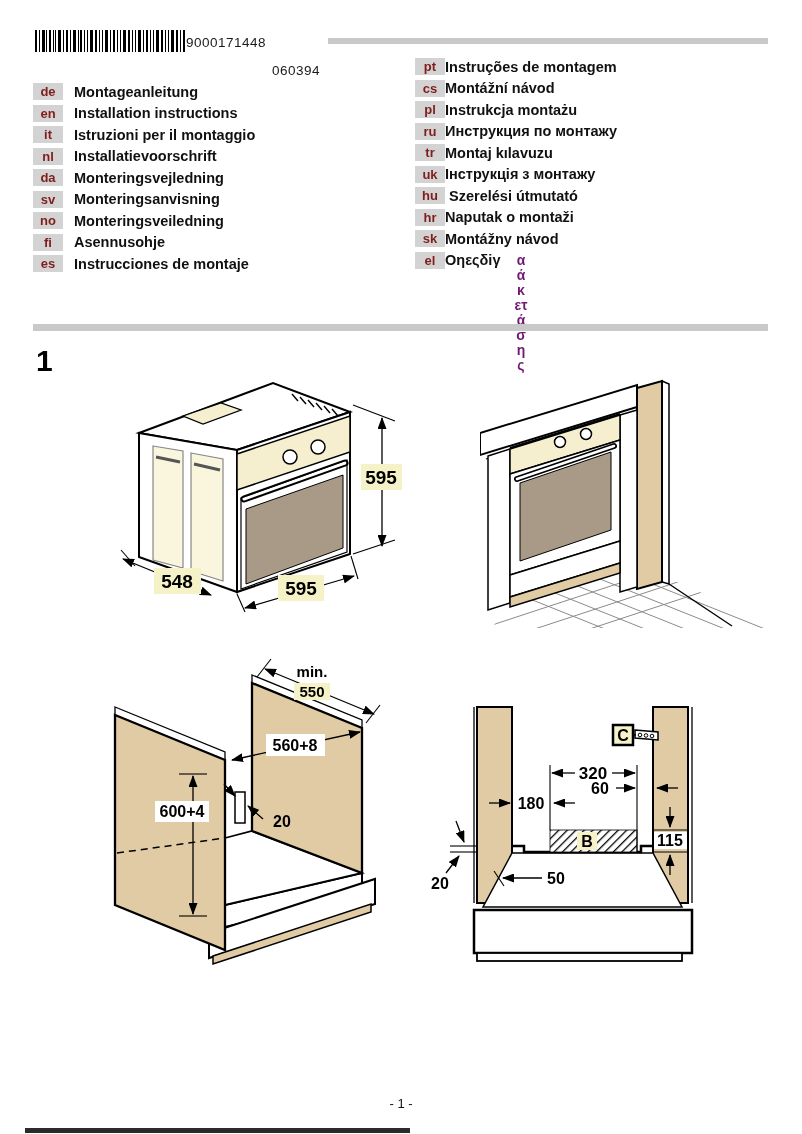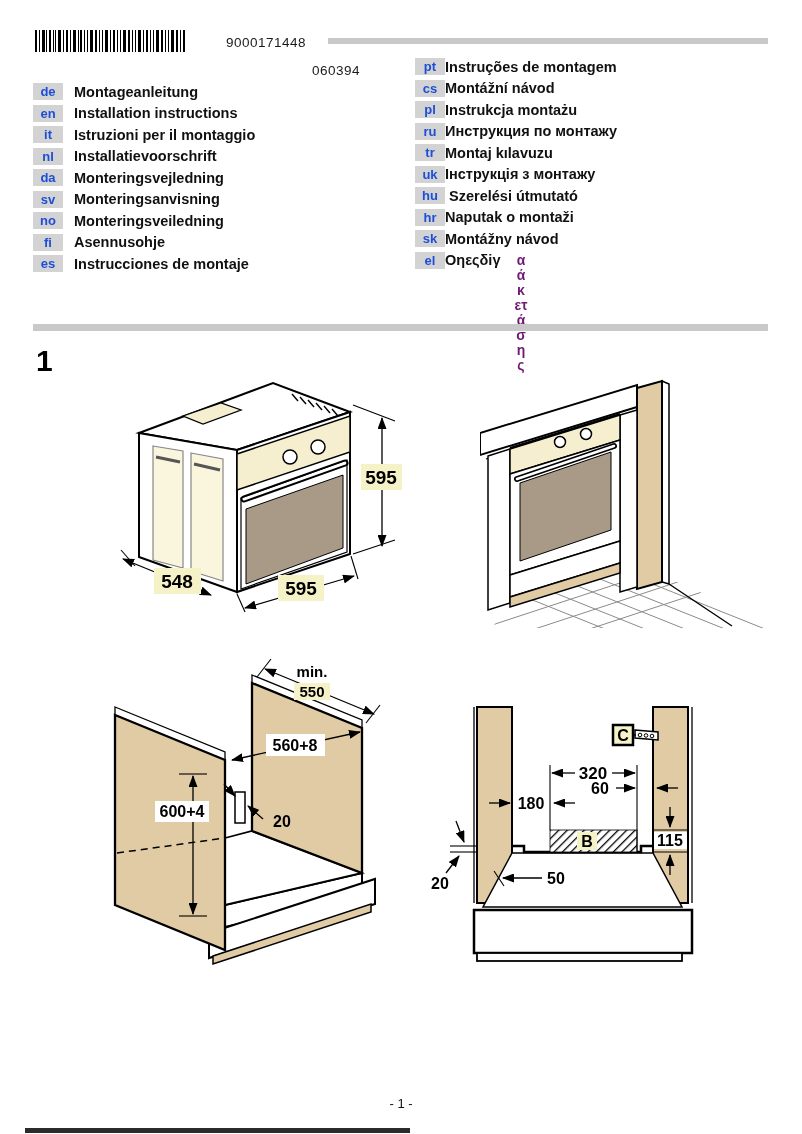--- a/index.html
+++ b/index.html
@@ -2,27 +2,27 @@
 <html><head>
 <meta charset="utf-8">
 <style>
   html,body { margin:0; padding:0; background:#fff; }
   .page { position:relative; width:802px; height:1134px; background:#fff;
           font-family:"Liberation Sans", sans-serif; overflow:hidden; color:#111; }
 
   .graybar { position:absolute; background:#c9c9c9; }
 
   .barcode-wrap { position:absolute; left:35px; top:30px; }
-  .barcode-num { position:absolute; top:35px; font-size:13.5px; color:#1a1a1a; letter-spacing:0.5px;padding-left:40px; }
+  .barcode-num { position:absolute; top:35px; font-size:13.5px; color:#1a1a1a; letter-spacing:0.5px; }
   #bcnum1 { left:186px; }
   #bcnum2 { left:272px;margin-top:28px; }
 
   .lang-col { position:absolute; }
   .lang-row { display:flex; align-items:center; height:21.5px; }
-  .lang-code { flex:0 0 30px; width:30px; height:17px; background:#d3d3d3; color:#1d4ed8;
+  .lang-code { flex:0 0 30px; width:30px; height:17px; background:#d3d3d3; color:#7f1d1d;
                font-weight:bold; font-size:13px; text-align:center; line-height:17px; }
   .lang-title { font-weight:bold; font-size:14.5px; color:#111; white-space:pre; }
   .col-left  { left:33px;  top:81px; }
   .col-left  .lang-title { margin-left:11px; }
   .col-right { left:415px; top:56px; }
   .col-right .lang-title { }
 
   .greek-vert { position:absolute; left:514px; top:253px; width:14px;
                 font-weight:bold; font-size:14px; line-height:15px;
                 word-break:break-all; text-align:center; color:#701a75; }

